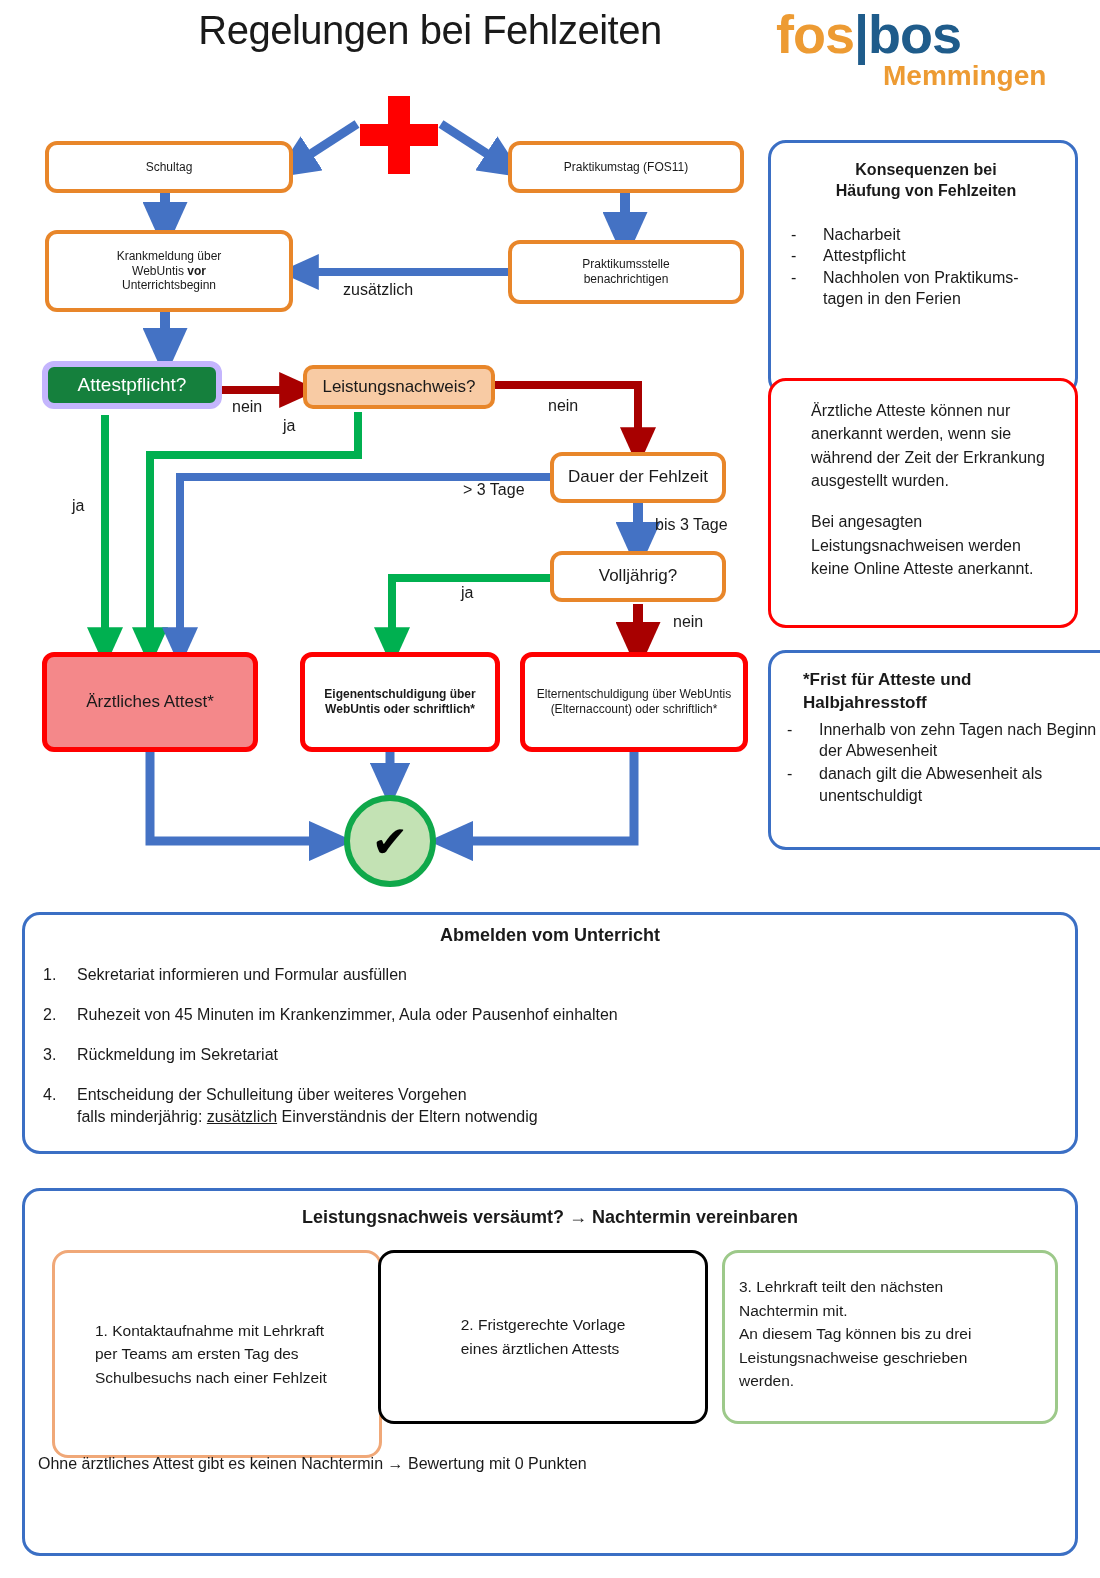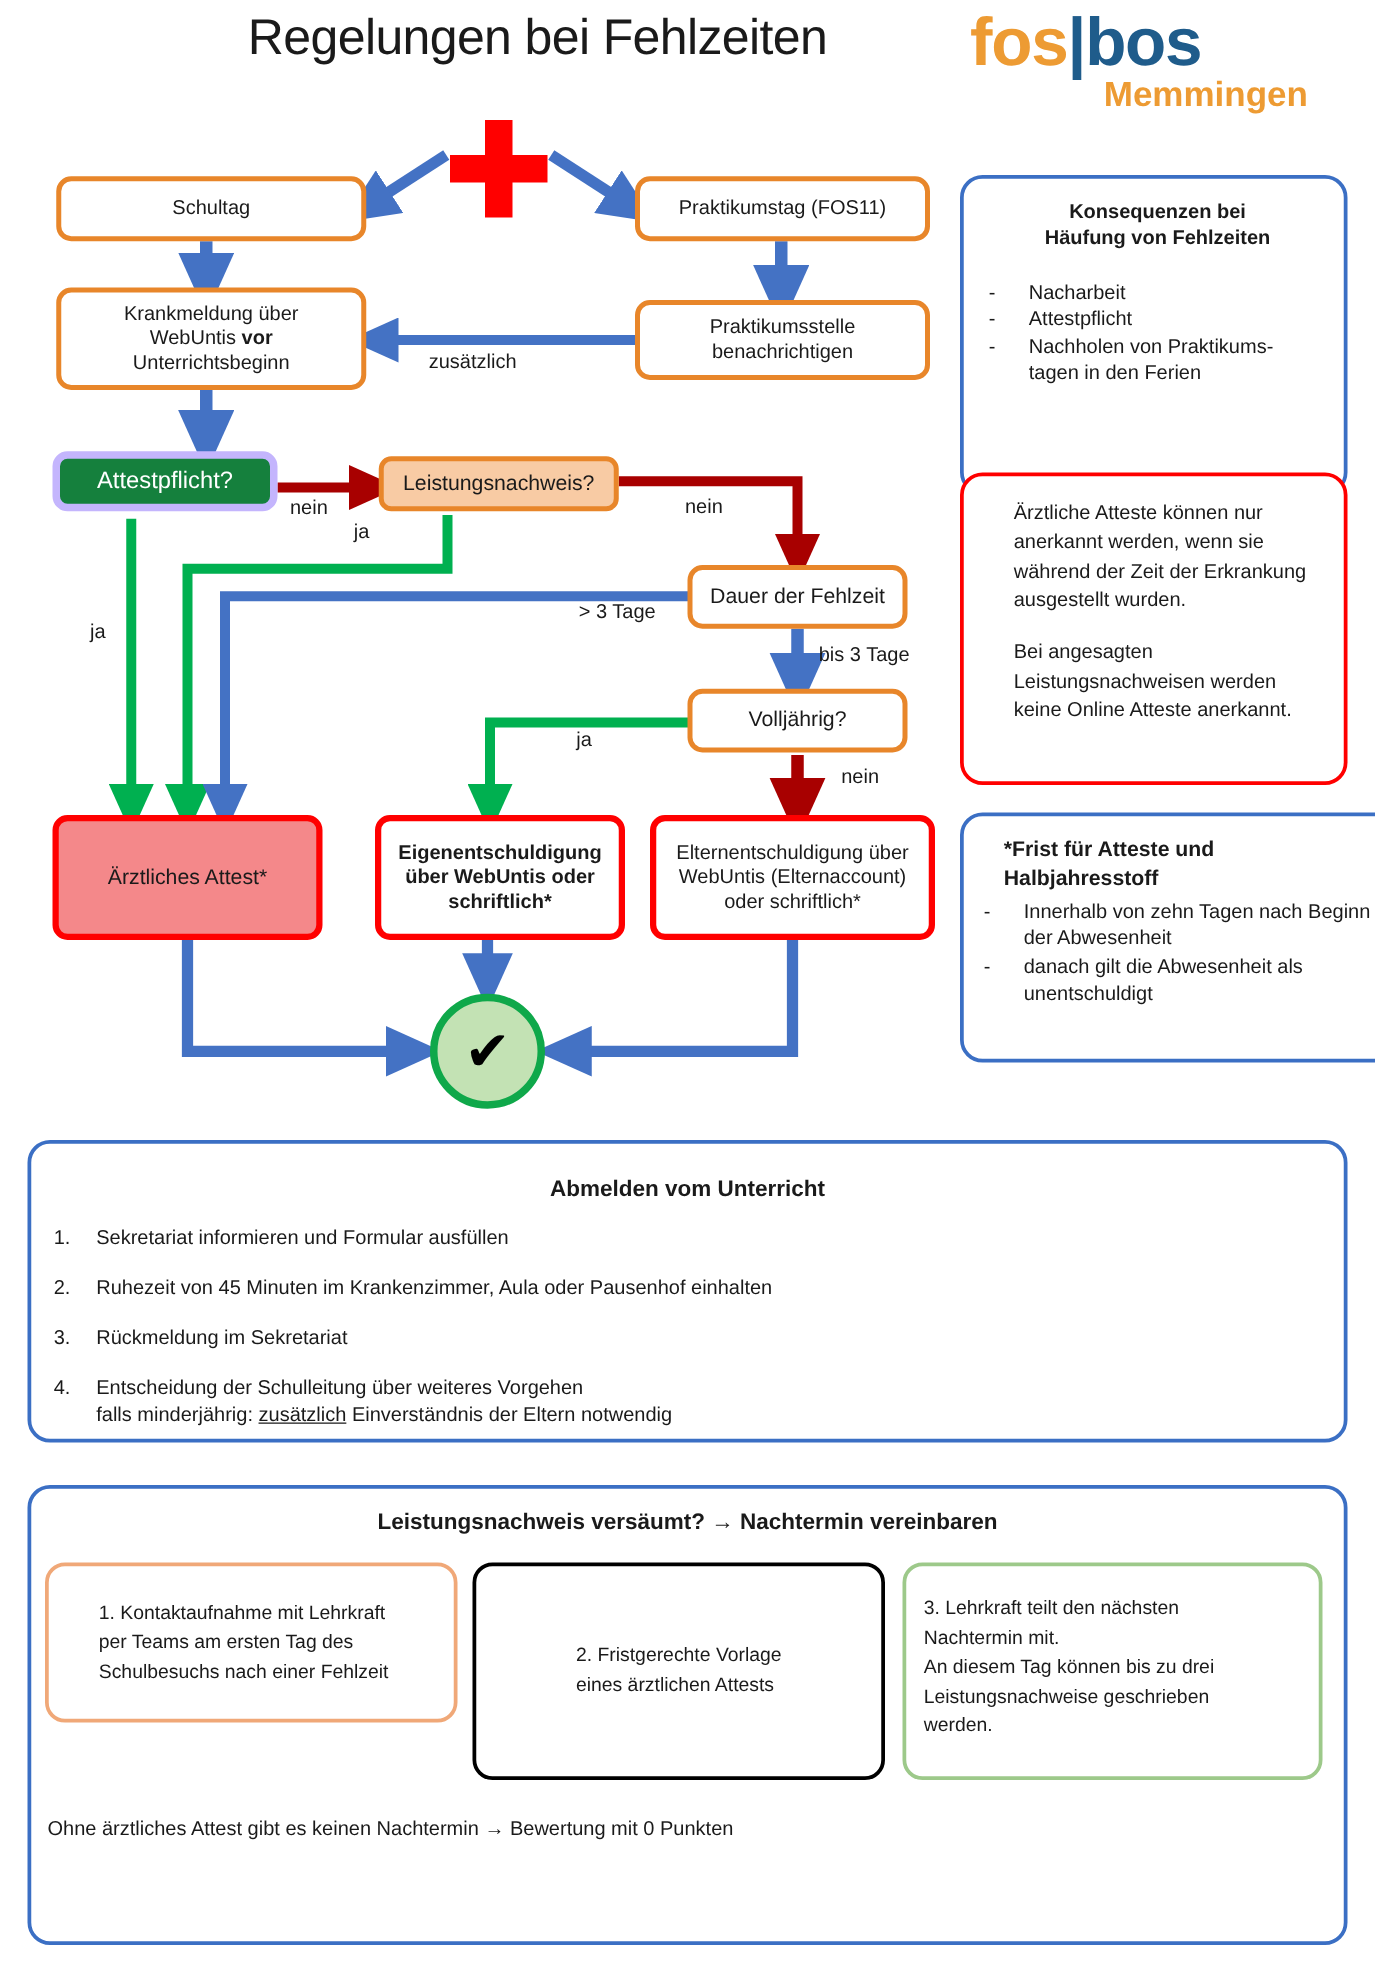--- a/index.html
+++ b/index.html
@@ -46,21 +46,21 @@
     line-height: 32px;
   }
   
   .box {
     position: absolute;
     box-sizing: border-box;
     display: flex;
     align-items: center;
     justify-content: center;
     text-align: center;
-    font-size: 16px;
+    font-size: 12px;
     color: #1a1a1a;
     line-height: 1.22;
     background: #ffffff;
   }
   .box-orange {
     border: 4px solid #E8862A;
     border-radius: 12px;
   }
   .box-orange-fill {
     border: 4px solid #E8862A;
@@ -153,21 +153,21 @@
     line-height: 1.34;
   }
   .dash-list li .dash {
     position: absolute; left: 2px; top: 0;
   }
   
   #abmelden-title {
     text-align: center;
     font-weight: bold;
     font-size: 18px;
-    margin-top: 26px;
+    margin-top: 10px;
   }
   .num-list { margin: 0; padding: 0; list-style: none; }
   .num-list li {
     position: relative;
     padding-left: 52px;
     margin-top: 18px;
     line-height: 1.38;
     font-size: 16px;
   }
   .num-list li .num {
@@ -372,21 +372,21 @@
         <br>
         <span>falls minderjährig: </span><span class="uline">zusätzlich</span><span> Einverständnis der Eltern notwendig</span>
       </li>
     </ul>
   </div>
 
   <div class="panel-blue" style="left:22px; top:1188px; width:1056px; height:368px;">
     <div id="ln-title">Leistungsnachweis versäumt? → Nachtermin vereinbaren</div>
   </div>
 
-  <div class="ln-card c1" style="left:36px; top:1250px; width:330px; height:128px; white-space:pre-line;padding-left:40px;">
+  <div class="ln-card c1" style="left:52px; top:1250px; width:330px; height:208px; white-space:pre-line;padding-left:40px;">
     <span>1. Kontaktaufnahme mit Lehrkraft
 per Teams am ersten Tag des
 Schulbesuchs nach einer Fehlzeit</span>
   </div>
   <div class="ln-card c2" style="left:378px; top:1250px; width:330px; height:174px; white-space:pre-line;">
     <span>2. Fristgerechte Vorlage
     eines ärztlichen Attests</span>
   </div>
   <div class="ln-card c3" style="left:722px; top:1250px; width:336px; height:174px; white-space:pre-line; padding-top:22px;">
     <span>3. Lehrkraft teilt den nächsten

